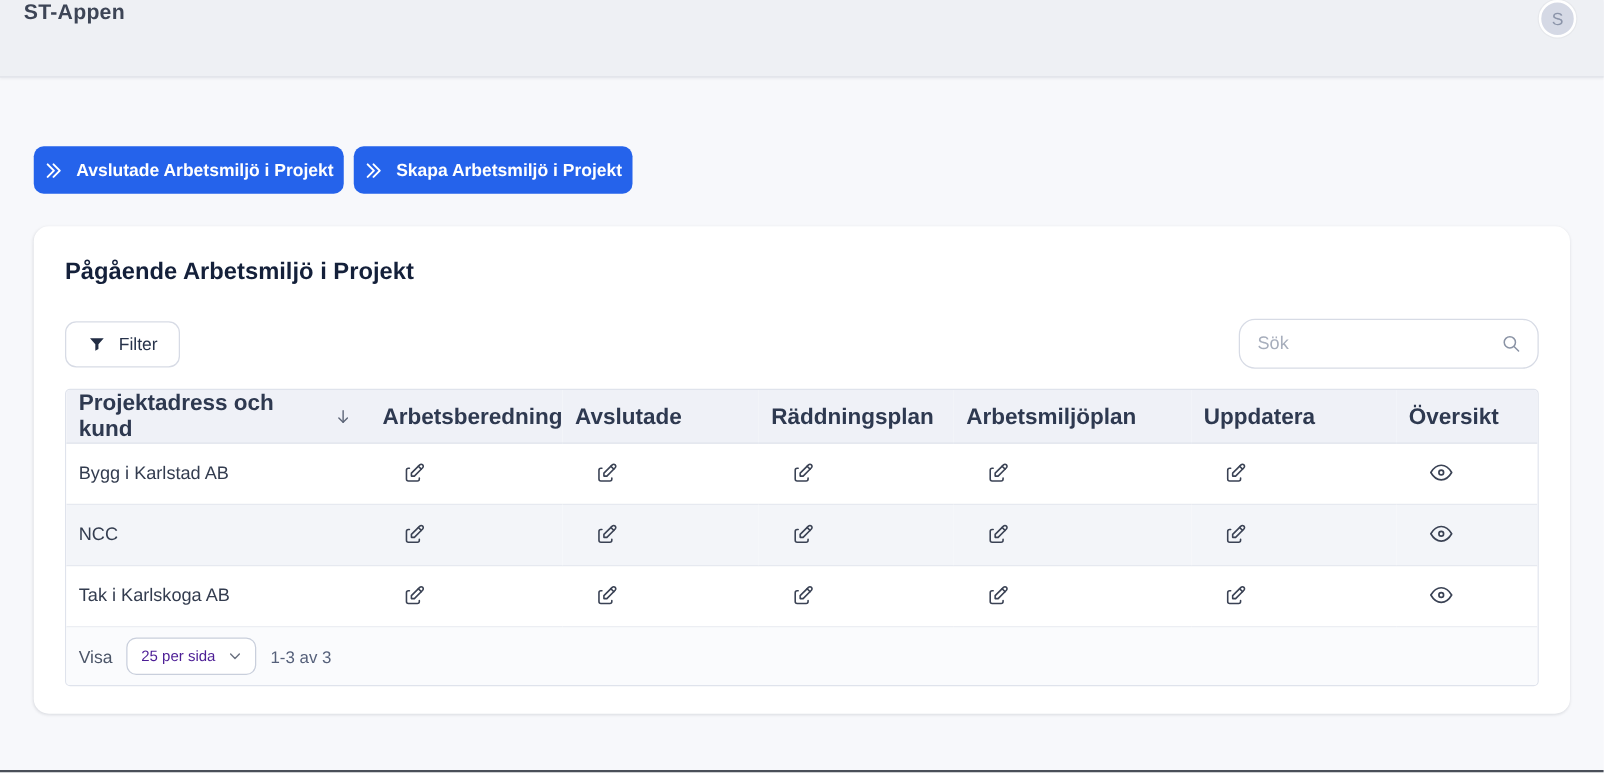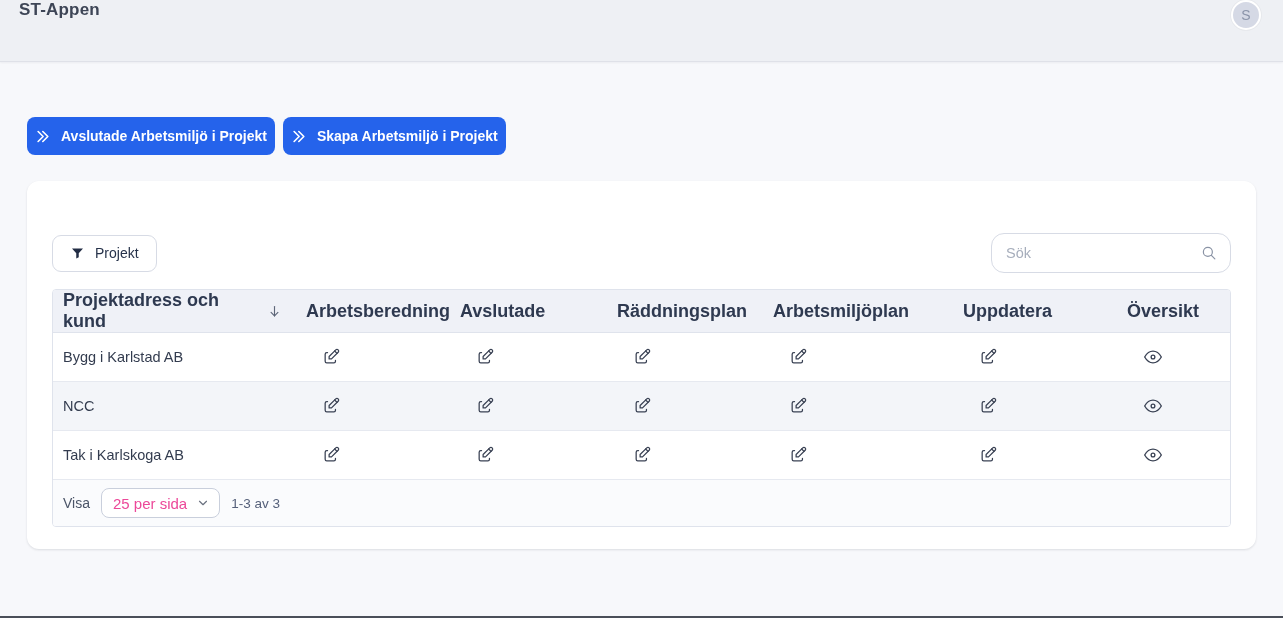--- a/index.html
+++ b/index.html
@@ -101,21 +101,21 @@
   
   .pagination {
     height: 46px; background: #fafbfd;
     display: flex; align-items: center; gap: 11px; padding: 0 10px;
     font-size: 14px; color: #4b5568;
   }
   .page-size {
     height: 30px; padding: 0 9px 0 11px;
     border: 1px solid #c9cfdc; border-radius: 8px; background: #fff;
     display: flex; align-items: center; gap: 9px;
-    font-size: 15px; color: #ec4899; cursor: pointer;
+    font-size: 12px; color: #4c1d95; cursor: pointer;
   }
   .range-label { font-size: 13.5px; color: #55607a; }
   
   .bottom-edge { position: absolute; left: 0; right: 0; bottom: 0; height: 2px; background: #4a4f59; }
   svg { display: block; }
 </style>
 </head>
 <body>
 
 <header class="topbar">
@@ -143,29 +143,30 @@
         <svg viewBox="0 0 24 24" width="15" height="15" fill="none" stroke="#ffffff" stroke-width="2.6" stroke-linecap="round" stroke-linejoin="round">
           <path d="M5 4l8 8-8 8"></path>
             <path d="M12.5 4l8 8-8 8"></path>
         </svg>
       </span>
       <span>Skapa Arbetsmiljö i Projekt</span>
     </button>
   </div>
 
   <section class="card">
+    <h2 class="card-title">Pågående Arbetsmiljö i Projekt</h2>
 
     <div class="toolbar">
       <button class="filter-btn">
         <span>
           <svg viewBox="0 0 24 24" width="15" height="15" fill="#222d44">
             <path d="M3.2 4h17.6l-6.8 7.7v6.2l-4 2.1v-8.3L3.2 4z"></path>
           </svg>
         </span>
-        <span>Projekt</span>
+        <span>Filter</span>
       </button>
 
       <div class="search-box">
         <input type="text" placeholder="Sök" style="">
         <span class="search-ic">
           <svg viewBox="0 0 24 24" width="18" height="18" fill="none" stroke="#8a93a5" stroke-width="1.6" stroke-linecap="round">
             <circle cx="10.5" cy="10.5" r="6"></circle>
             <path d="M15.2 15.2l4.6 4.6"></path>
           </svg>
         </span>

